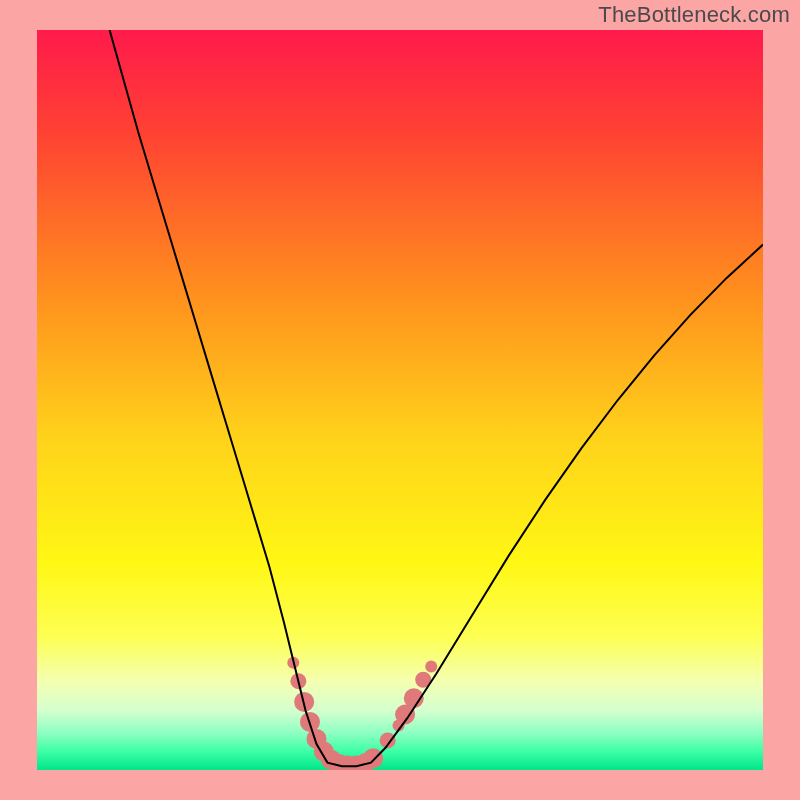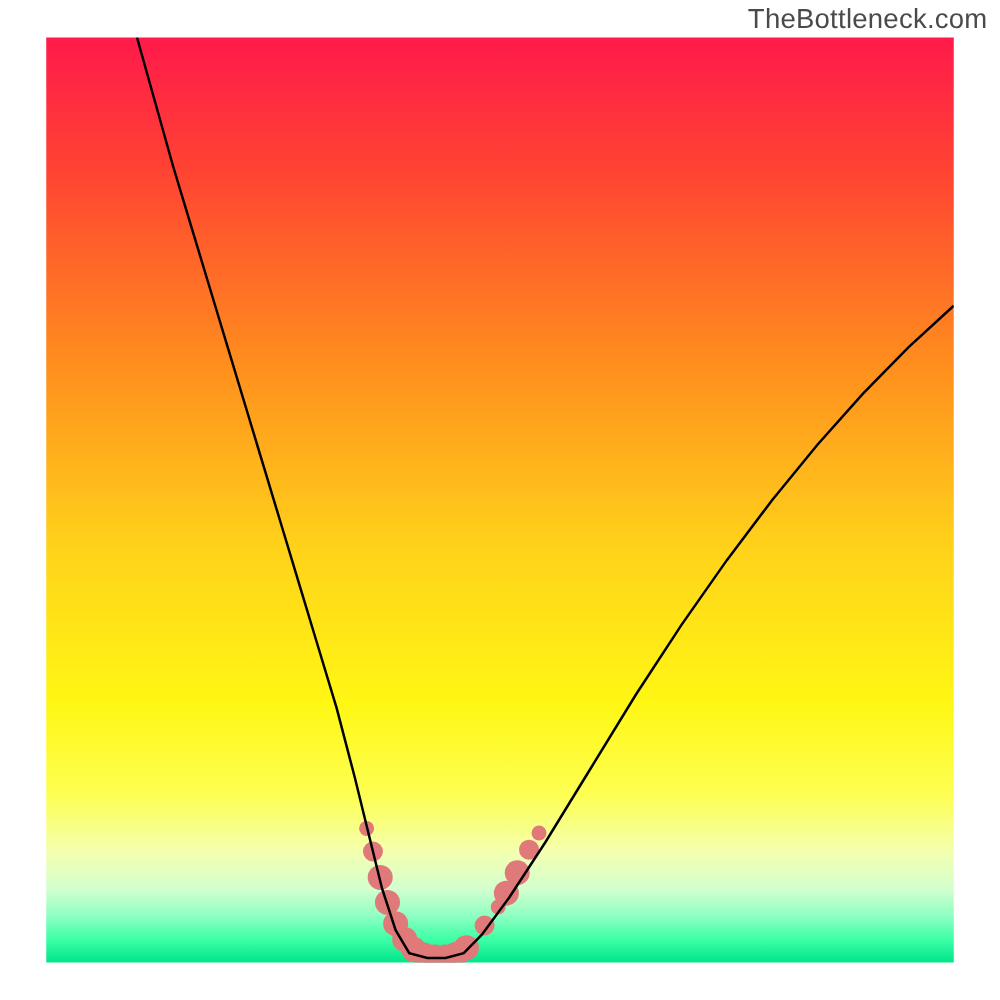--- a/index.html
+++ b/index.html
@@ -10,21 +10,21 @@
     background: #000;
     overflow: hidden;
     font-family: Arial, Helvetica, sans-serif;
   }
   .frame {
     position: absolute;
     top: 0;
     left: 0;
     width: 800px;
     height: 800px;
-    background: #ffffff;
+    background: #fca5a5;
   }
   .watermark {
     position: absolute;
     top: 2px;
     right: 10px;
     color: #4a4a4a;
     font-size: 22px;
     font-weight: 400;
     letter-spacing: 0.2px;
   }

